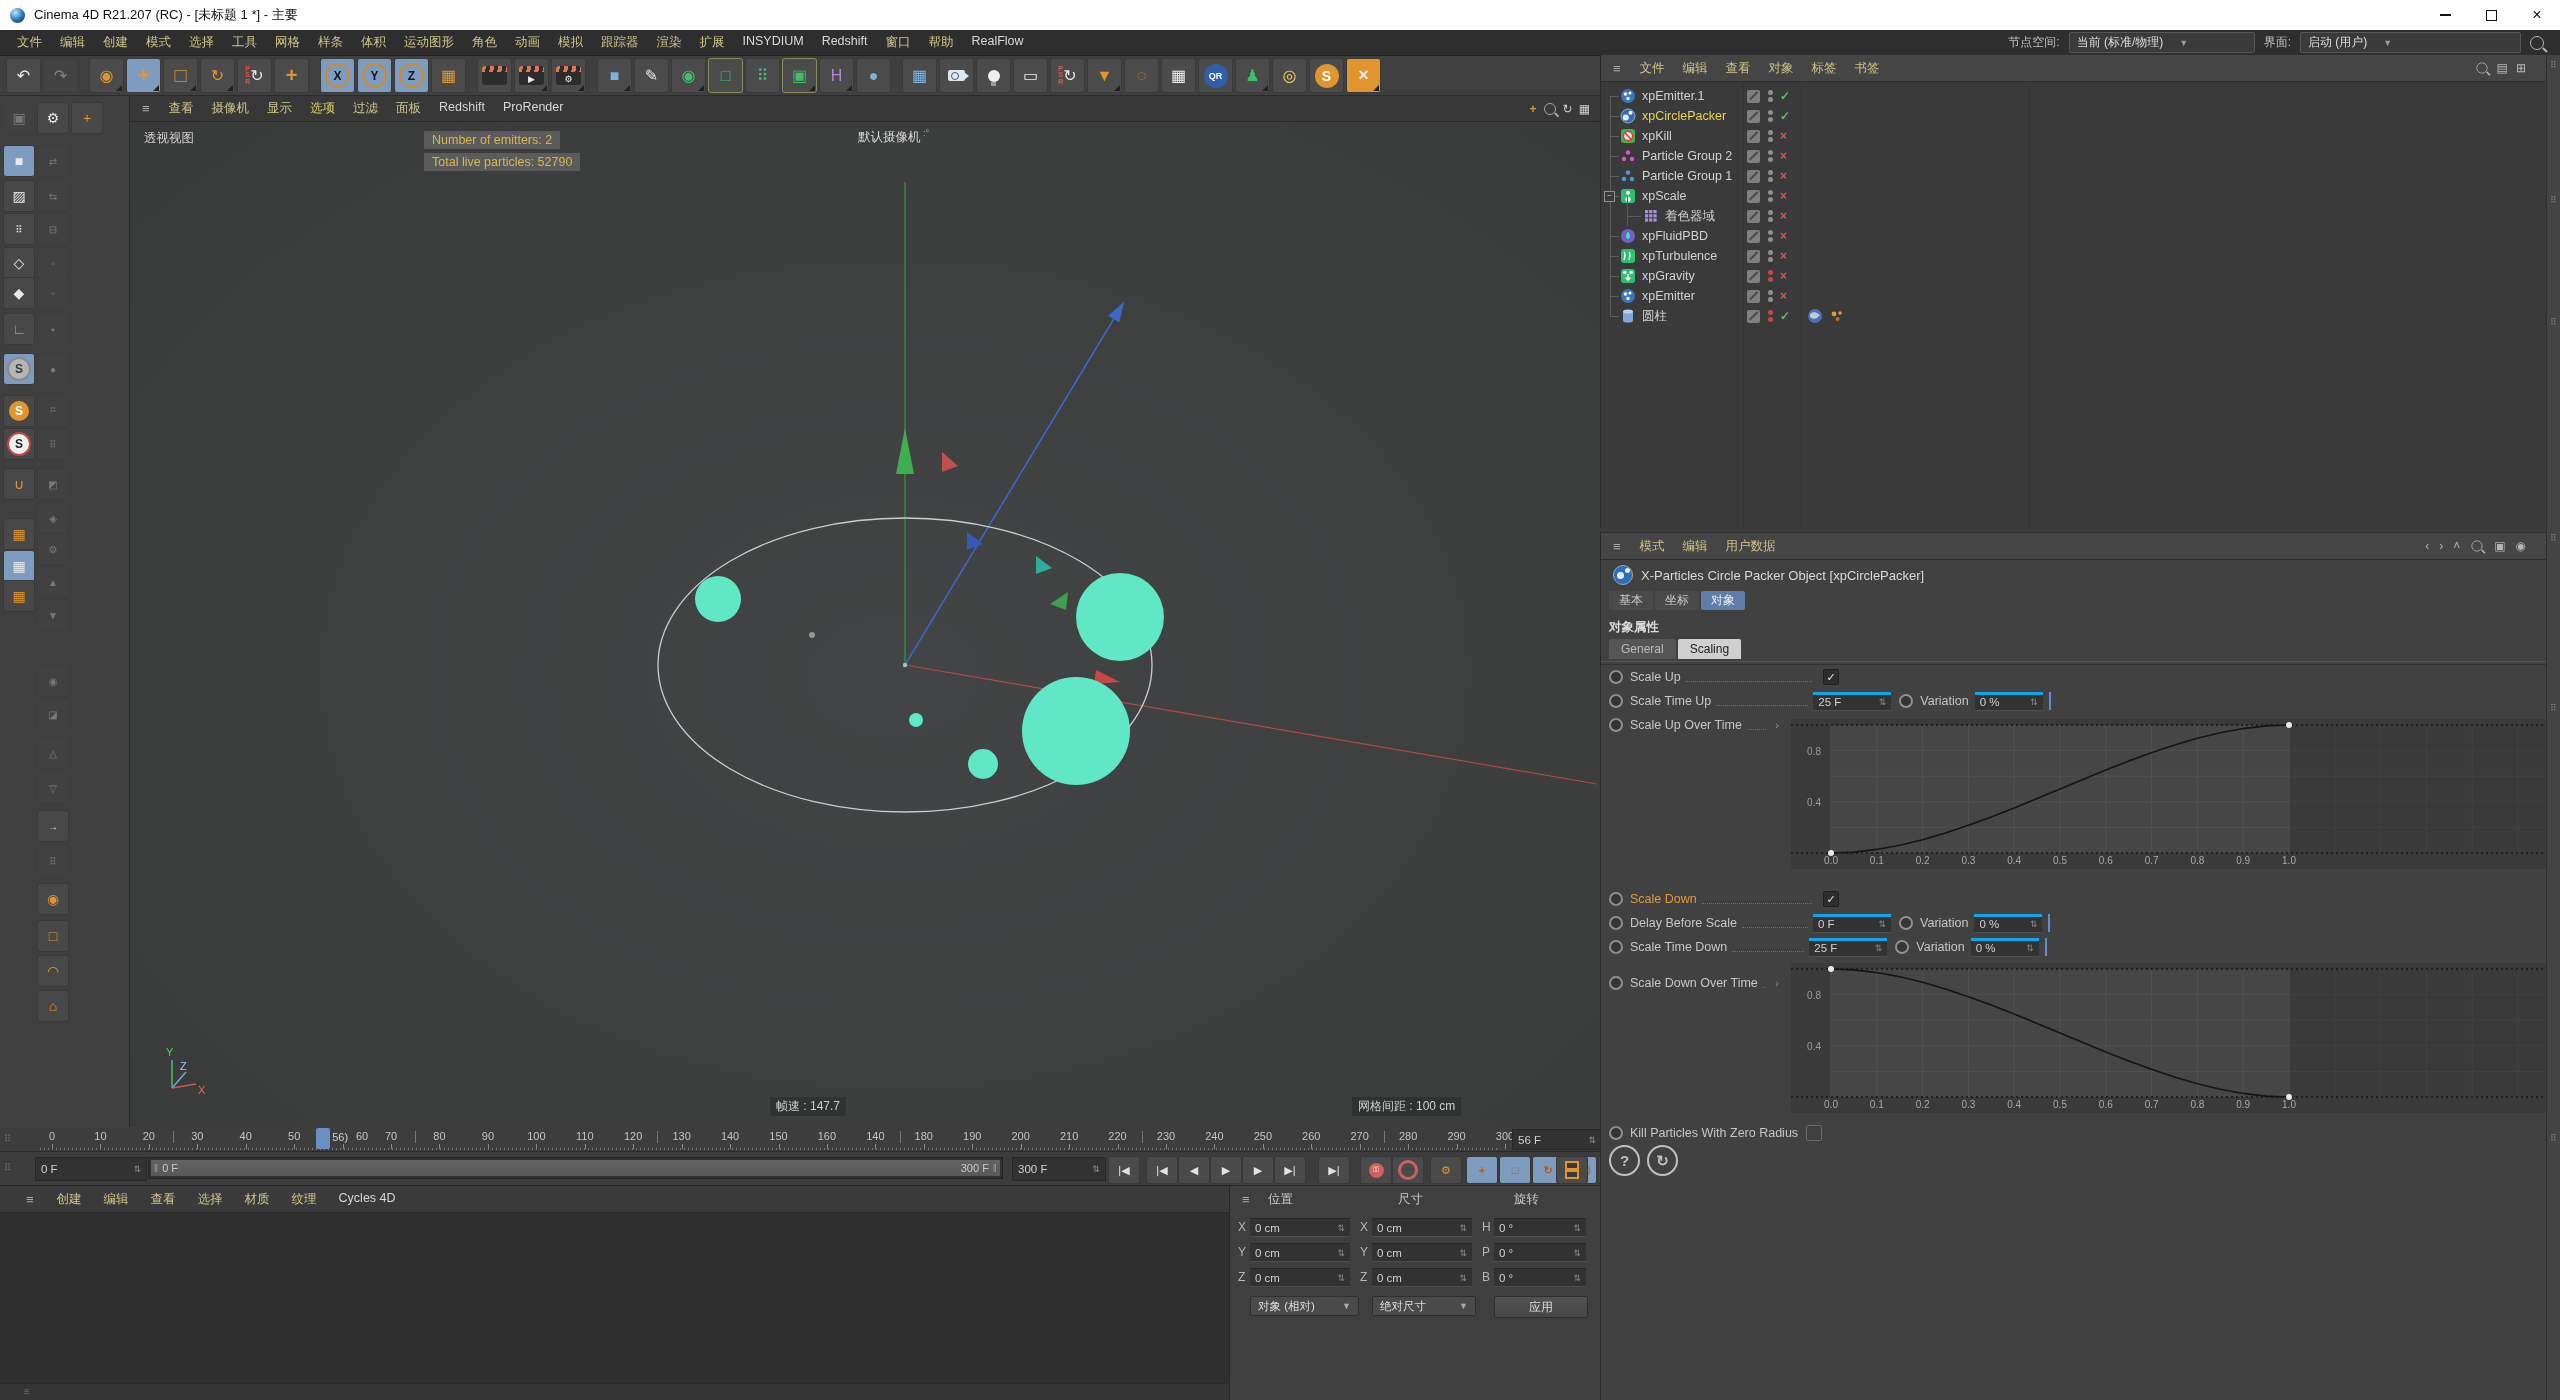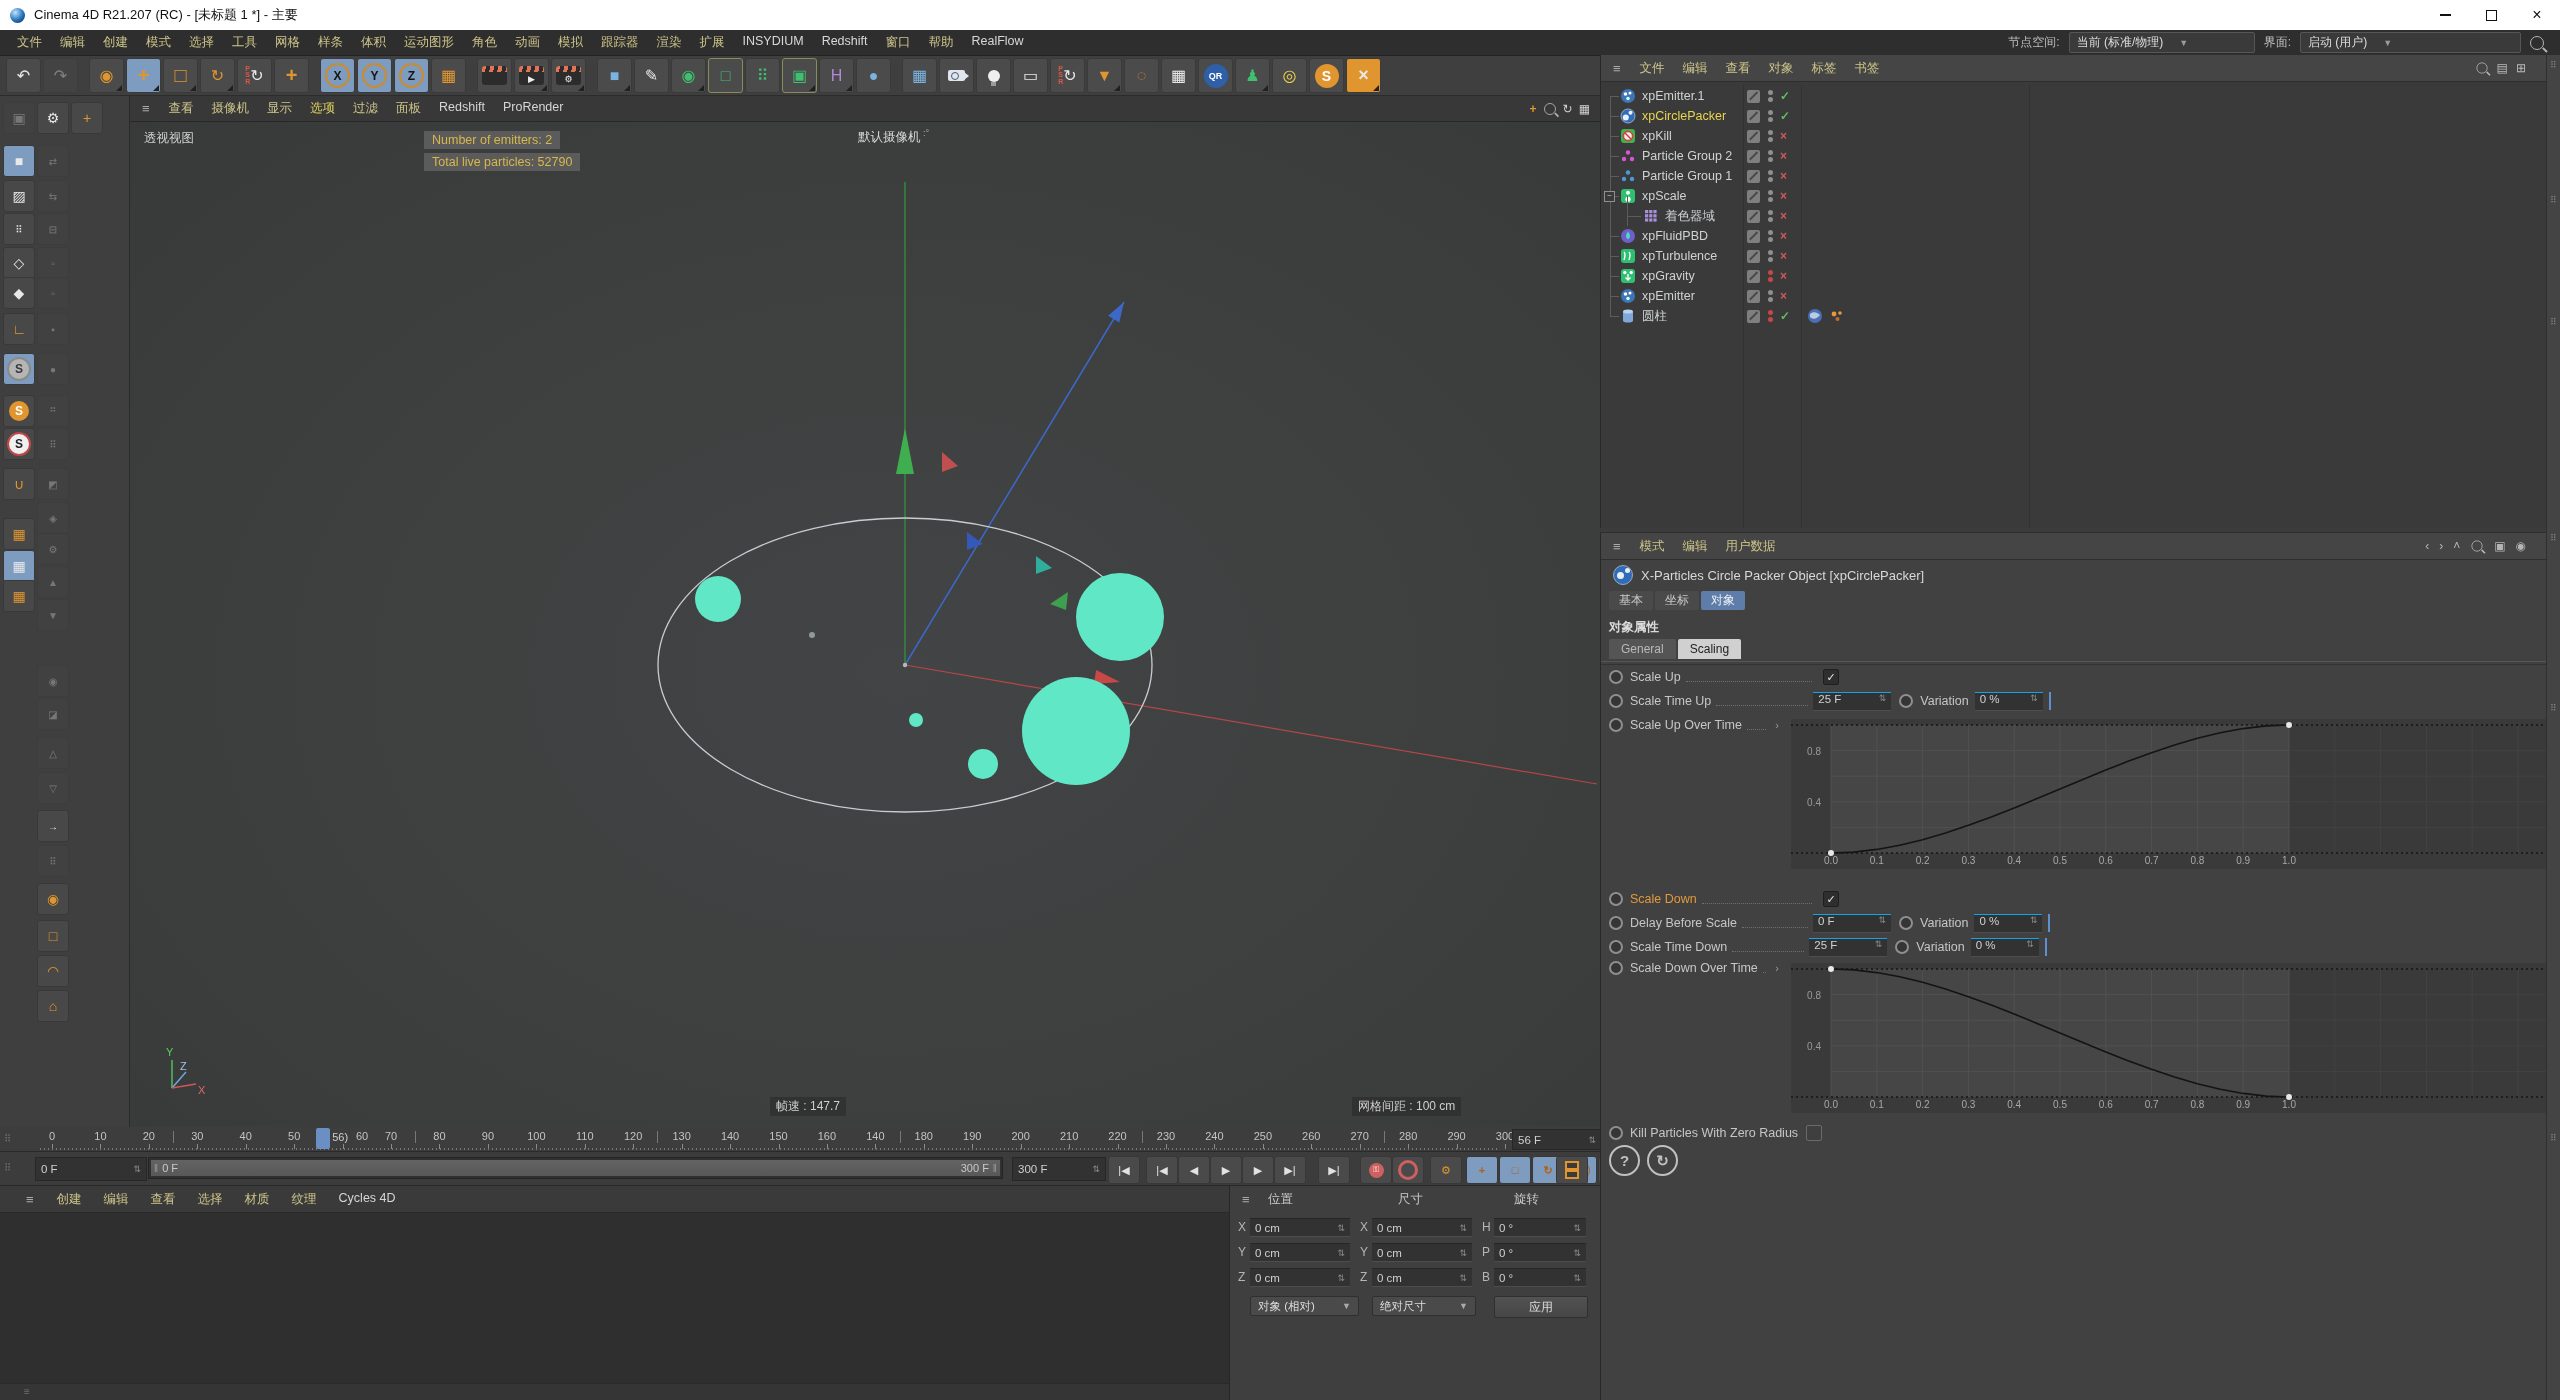--- a/index.html
+++ b/index.html
@@ -146,21 +146,21 @@
 #subtabs span{height:20px;padding:0 12px;background:#555;color:#b9b9b9;display:flex;align-items:center;font-size:12px;border-radius:2px 2px 0 0}
 #subtabs span.act{background:#d0d0d0;color:#1d1d1d}
 #amdiv{position:absolute;left:0;top:128px;width:100%;height:2px;border-top:1px solid #565656;border-bottom:1px solid #333}
 .prow{position:absolute;left:8px;height:20px;display:flex;align-items:center}
 .radio{width:10px;height:10px;border-radius:50%;border:2px solid #8f8f8f;background:#353535;flex:none;margin-right:7px}
 .plab{color:#c6c6c6;font-size:12.5px;white-space:nowrap}
 .plab.orange{color:#e0993c}
 .leader{border-bottom:1.5px dotted #6e6e6e;height:9px;flex:1;margin:0 5px}
 .chk{width:14px;height:14px;background:#2e2e2e;border:1px solid #1f1f1f;border-radius:2px;color:#e8e8e8;font-size:11px;display:flex;align-items:center;justify-content:center}
 .chk.empty{background:#3f3f3f;border:1px solid #6a6a6a;color:transparent}
-.pfield{height:19px;background:#323232;border-top:1px solid #0ea5e9;border-bottom:1px solid #4d4d4d;display:flex;align-items:flex-start;padding:0 5px;color:#d0d0d0;font-size:11.5px;box-sizing:border-box}
+.pfield{height:19px;background:#323232;border-top:3px solid #0ea5e9;border-bottom:1px solid #4d4d4d;display:flex;align-items:center;padding:0 5px;color:#d0d0d0;font-size:11.5px;box-sizing:border-box}
 .pfield .spin{margin-left:auto;color:#8a8a8a;font-size:9px}
 .caret{width:2px;height:18px;background:#5f8fd0}
 .gexp{color:#9a9a9a;font-size:11px;margin-left:4px}
 .graphbox{position:absolute;left:190px;width:760px;height:150px}
 #amfoot{position:absolute;left:8px;top:612px;display:flex;gap:7px}
 .circbtn{width:27px;height:27px;border-radius:50%;border:2.5px solid #c0c0c0;color:#c0c0c0;display:flex;align-items:center;justify-content:center;font-size:15px;font-weight:bold;background:transparent}
 
 #edgestrip{position:absolute;right:0;top:55px;width:14px;height:1345px;background:#444;border-left:1px solid #2f2f2f;box-sizing:border-box}
 #edgestrip .eg{position:absolute;left:3px;color:#8a8a8a;font-size:9px}
 svg text{font-family:"Liberation Sans",sans-serif}
@@ -1198,21 +1198,21 @@
         <span class="plab">Variation</span>
         <span style="width: 6px; flex: 0 0 auto;"></span>
         <div class="pfield" style="width: 68px;">
           <span>0 %</span>
           <span class="spin">⇅</span>
         </div>
         <span style="width: 6px; flex: 0 0 auto;"></span>
         <span class="caret"></span>
         <span style="width: 480px; flex: 0 0 auto;"></span>
       </div>
-      <div class="prow" style="top: 425px; width: 930px;">
+      <div class="prow" style="top: 440px; width: 930px;">
         <span class="radio"></span>
         <span class="plab">Scale Down Over Time</span>
         <span class="leader" style="max-width: 40px;"></span>
         <span class="gexp">›</span>
         <span style="width: 760px; flex: 0 0 auto;"></span>
       </div>
       <div class="prow" style="top: 590px; width: 930px;">
         <span class="radio"></span>
         <span class="plab">Kill Particles With Zero Radius</span>
         <span style="width: 8px; flex: 0 0 auto;"></span>

